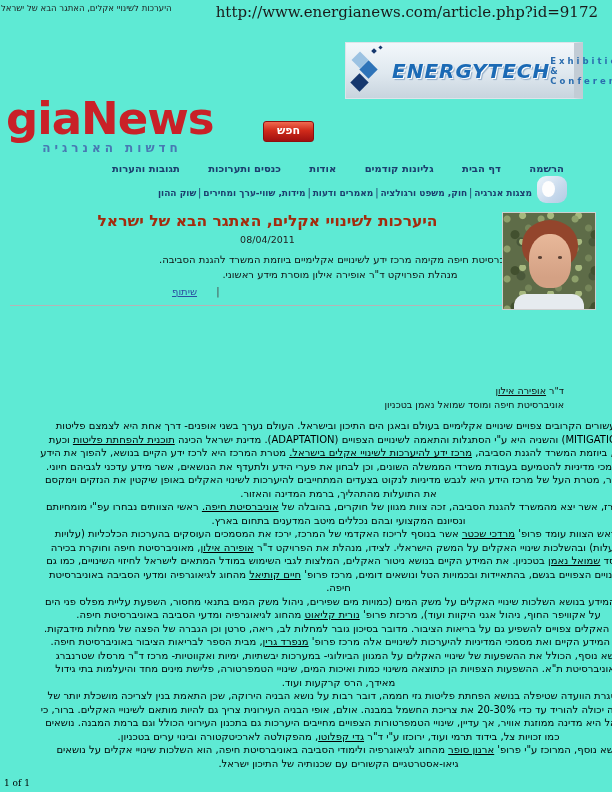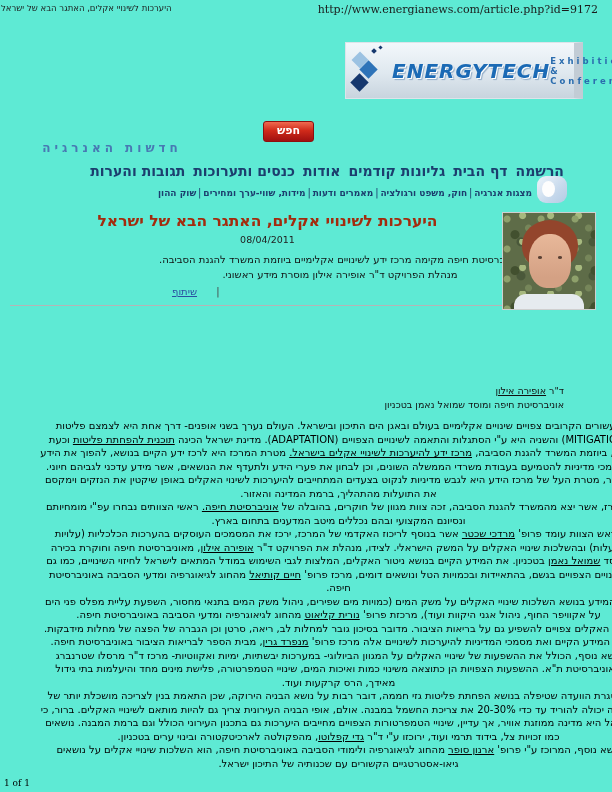--- a/index.html
+++ b/index.html
@@ -1,21 +1,21 @@
 <!DOCTYPE html>
 <html lang="he"><head>
 <meta charset="utf-8">
 <style>
   html,body{margin:0;padding:0;background:#fff;}
   .page{position:relative;width:612px;height:792px;background:#5eead4;overflow:hidden;
         font-family:"DejaVu Sans",sans-serif;color:#000;}
 
   
   .ph-left{position:absolute;top:3px;left:1px;font-size:8.5px;color:#1a1a1a;direction:rtl;white-space:nowrap;}
-  .ph-right{position:absolute;top:3px;right:14px;font-size:11px;color:#1a1a1a;
+  .ph-right{position:absolute;top:3px;right:14px;font-size:15px;color:#1a1a1a;
             font-family:"DejaVu Serif",serif;white-space:nowrap;}
   .pf-left{position:absolute;top:778px;left:4px;font-size:9px;font-family:"DejaVu Serif",serif;}
   .pf-right{position:absolute;top:778px;right:30px;font-size:9px;font-family:"DejaVu Serif",serif;margin-top:17px;}
 
   
   .banner{position:absolute;left:345px;top:42px;width:228px;height:55px;
           background:linear-gradient(180deg,#f3f7fb 0%,#dfe8ef 55%,#c8d4de 100%);
           border:1px solid #dde4ea;border-right:9px solid #c2ccd5;display:flex;align-items:center;}
   .bicon{position:relative;width:42px;height:50px;flex:0 0 42px;}
   .dmd{position:absolute;transform:rotate(45deg);}
@@ -35,21 +35,21 @@
   .tagline{position:absolute;left:26px;top:141px;width:172px;text-align:center;font-size:12px;
            font-weight:bold;color:#4879b3;letter-spacing:4px;direction:rtl;}
   .search-btn{position:absolute;left:263px;top:121px;width:49px;height:19px;
               background:linear-gradient(180deg,#ef6a50 0%,#d02a1a 45%,#a01010 100%);
               border:1px solid #8e0f0f;border-radius:3px;color:#fff;font-size:11px;font-weight:bold;
               text-align:center;line-height:18px;cursor:pointer;}
 
   
   .nav1{position:absolute;top:163px;left:112px;width:452px;display:flex;flex-direction:row-reverse;
         justify-content:space-between;}
-  .nav1 .nav-link{font-size:14px;margin-left:8px;}
+  .nav1 .nav-link{font-size:10px;}
   .nav2{position:absolute;top:187px;left:158px;width:374px;display:flex;flex-direction:row-reverse;
         justify-content:space-between;align-items:center;}
   .nav2 .nav-link{font-size:9px;}
   .nav-link{color:#1c3e6e;font-weight:bold;cursor:pointer;white-space:nowrap;}
   .nav-sep{color:#1c3e6e;font-size:10px;}
   .nav-cap{position:absolute;left:537px;top:176px;width:30px;height:27px;border-radius:9px;
            background:linear-gradient(135deg,#eef5fb 0%,#c7d9ec 60%,#b3cbe4 100%);}
   .nav-cap-circle{position:absolute;left:5px;top:5px;width:13px;height:16px;background:#fdfdfd;border-radius:50%;}
 
   
@@ -106,20 +106,21 @@
       <div class="dmd dmd1"></div>
       <div class="dmd dmd2"></div>
       <div class="dmd dmd3"></div>
     </div>
     <div class="btxt">
       <div class="btitle">ENERGYTECH</div>
       <div class="bsub">Exhibition &amp; Conference</div>
     </div>
   </div>
 
+  <div class="logo">giaNews</div>
   <div class="tagline">חדשות האנרגיה</div>
   <div class="search-btn">חפש</div>
 
   <div class="nav1">
       <span class="nav-link">הרשמה</span>
       <span class="nav-link">דף הבית</span>
       <span class="nav-link">גליונות קודמים</span>
       <span class="nav-link">אודות</span>
       <span class="nav-link">כנסים ותערוכות</span>
       <span class="nav-link">תגובות והערות</span>

